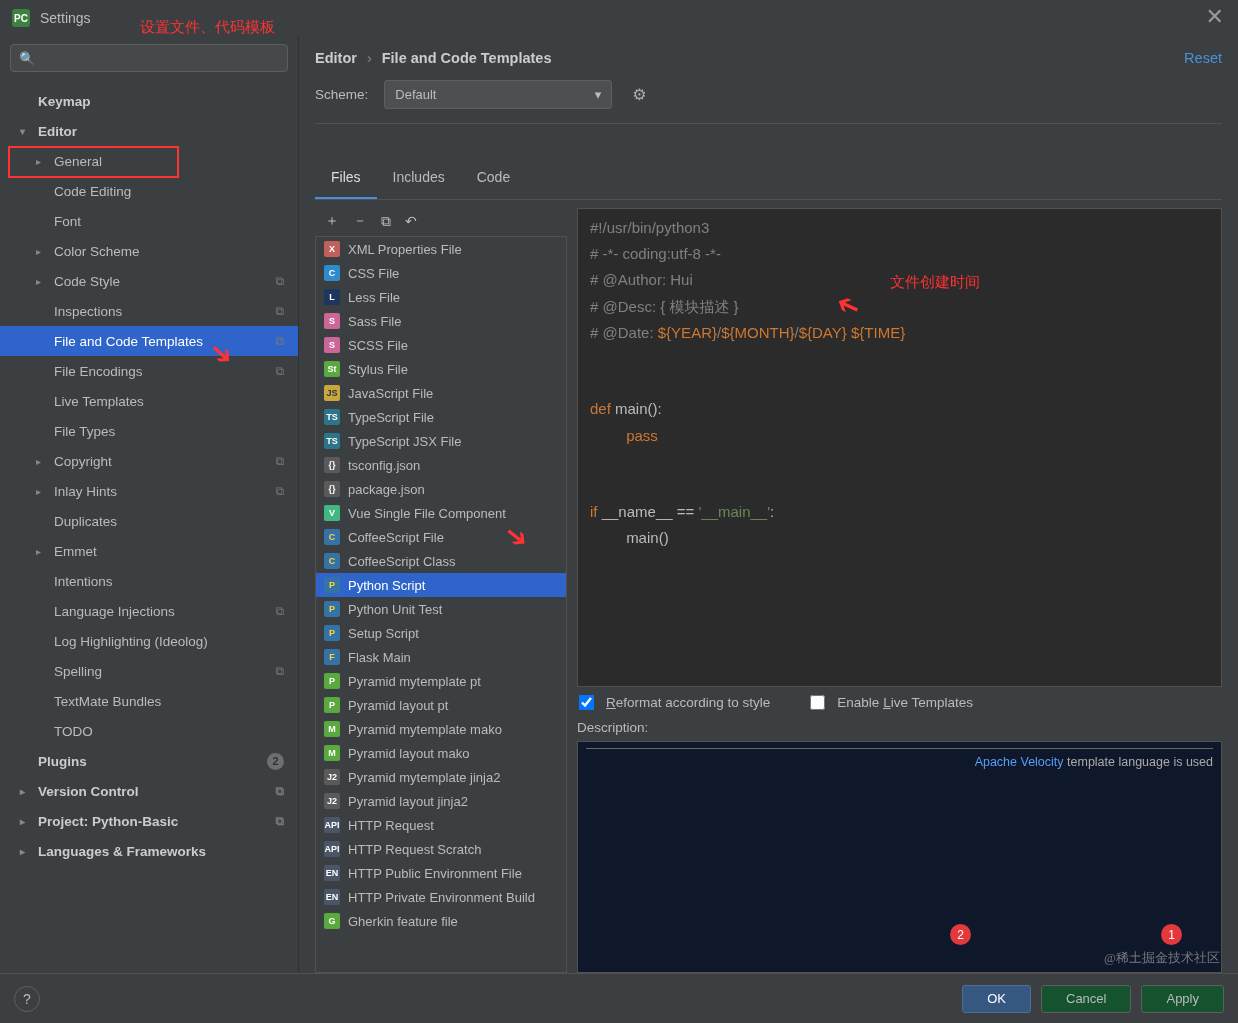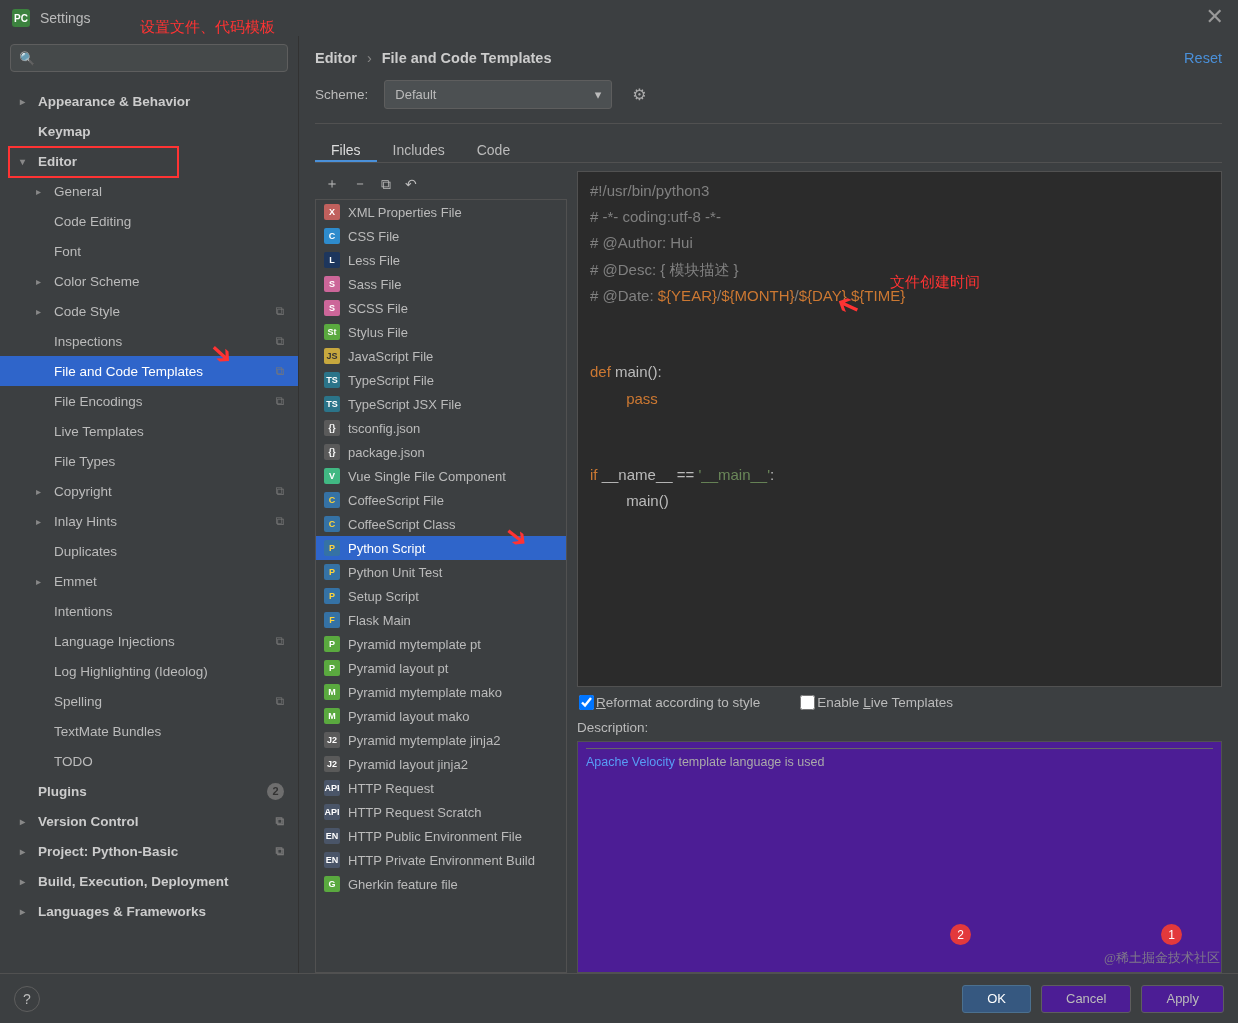--- a/index.html
+++ b/index.html
@@ -36,46 +36,46 @@
 .tree-item .count { position:absolute; right:14px; background:#6e6e6e; color:#333; width:17px; height:17px; border-radius:50%; display:flex; align-items:center; justify-content:center; font-size:11px; font-weight:bold;}
 .content { flex:1; display:flex; flex-direction:column; padding:14px 16px 0 16px; overflow:hidden; }
 .crumb { display:flex; align-items:center; font-size:14.5px; color:#ccc; margin-bottom:14px; }
 .crumb .sep { margin:0 10px; color:#888; }
 .crumb .reset { margin-left:auto; color:#4a90d9; cursor:pointer; }
 .scheme { display:flex; align-items:center; margin-bottom:10px; padding-bottom:14px; border-bottom:1px solid #515151; }
 .scheme label { font-size:13.5px; margin-right:16px; color:#bbb; }
 .scheme .sel { width:228px; height:29px; background:#4C5052; border:1px solid #5e5e5e; border-radius:3px; display:flex; align-items:center; padding:0 10px; color:#bbb; justify-content:space-between; cursor:pointer;gap:24px; }
 .scheme .gear { margin-left:20px; color:#aaa; font-size:16px; cursor:pointer; }
 .tabs { display:flex; border-bottom:1px solid #515151; margin-bottom:8px; }
-.tab { padding:8px 16px 2px; cursor:pointer; color:#bbb; font-size:14px; border-bottom:2px solid transparent; }
+.tab { padding:8px 16px 12px; cursor:pointer; color:#bbb; font-size:14px; border-bottom:2px solid transparent;margin-top:27px; }
 .tab.active { border-bottom:2px solid #4a90d9; color:#ddd; }
 .panel { display:flex; flex:1; min-height:0; gap:10px; }
 .tpl-list { width:252px; display:flex; flex-direction:column; min-height:0; }
 .tpl-tools { display:flex; gap:14px; padding:4px 10px 6px; align-items:center; }
 .tpl-tools span { color:#bbb; cursor:pointer; font-size:14px; }
 .tpl-scroll { flex:1; overflow:auto; border:1px solid #515151; }
 .tpl-item { display:flex; align-items:center; height:24px; padding-left:8px; cursor:pointer; font-size:13px; color:#bbb; }
 .tpl-item.sel { background:#2F65CA; color:#fff; }
 .tpl-item .fi { width:16px; height:16px; border-radius:2px; margin-right:8px; display:flex; align-items:center; justify-content:center; font-size:9px; font-weight:bold; flex:none; }
 .fi-xml{background:#c0605d;color:#fff;} .fi-css{background:#2e8bcc;color:#fff;} .fi-less{background:#1d365d;color:#fff;} .fi-sass{background:#cc6699;color:#fff;} .fi-scss{background:#cc6699;color:#fff;} .fi-styl{background:#5aa93f;color:#fff;} .fi-js{background:#c7a83e;color:#333;} .fi-ts{background:#2b7489;color:#fff;} .fi-json{background:#5a5a5a;color:#fff;} .fi-vue{background:#41b883;color:#fff;} .fi-py{background:#3572A5;color:#ffd43b;} .fi-http{background:#4a5568;color:#fff;} .fi-gh{background:#5aa93f;color:#fff;} .fi-sc{background:#5aa93f;color:#fff;} .fi-j2{background:#5a5a5a;color:#fff;}
 .right { flex:1; display:flex; flex-direction:column; min-height:0; }
 .editor { flex:1; background:#2B2B2B; border:1px solid #515151; font-family:"Consolas",monospace; font-size:15px; line-height:1.68; padding:6px 12px; overflow:auto; white-space:pre; color:#808080; }
 .editor .cmt{color:#808080;} .editor .kw{color:#CC7832;} .editor .str{color:#6A8759;} .editor .tpl{color:#CC7832;} .editor .dfn{color:#bbb;}
 .opts { display:flex; gap:40px; padding:8px 2px; align-items:center; font-size:13.5px; color:#bbb; }
-.opts label{ display:flex; align-items:center; gap:2px; cursor:pointer; }
+.opts label{ display:flex; align-items:center; gap:12px; cursor:pointer; }
 .opts input{ width:15px; height:15px; }
 .opts .u { text-decoration:underline; }
 .desc-label { font-size:13.5px; color:#bbb; margin:2px 0 6px; }
-.desc { height:232px; background:#4c1d95; border:1px solid #515151; padding:6px 8px; font-size:12.5px; color:#aaa; overflow:auto; }
+.desc { height:232px; background:#0f172a; border:1px solid #515151; padding:6px 8px; font-size:12.5px; color:#aaa; overflow:auto;text-align:right; }
 .desc hr { border:none; border-top:1px solid #666; margin-bottom:6px;}
 .desc a { color:#589df6; }
 .footer { position:absolute; left:0; right:0; bottom:0; height:50px; border-top:1px solid #515151; display:flex; align-items:center; padding:0 14px; background:#3C3F41; }
 .help { width:26px; height:26px; border:1px solid #5e5e5e; border-radius:50%; display:flex; align-items:center; justify-content:center; color:#bbb; cursor:pointer; font-size:14px; }
 .footer .btns { margin-left:auto; display:flex; gap:10px; }
-.btn { height:28px; padding:0 24px; border:1px solid #5e5e5e; background:#4c1d95; color:#bbb; border-radius:3px; cursor:pointer; font-size:13px; }
+.btn { height:28px; padding:0 24px; border:1px solid #5e5e5e; background:#14532d; color:#bbb; border-radius:3px; cursor:pointer; font-size:13px; }
 .btn.primary { background:#365880; border-color:#4b708f; color:#fff; }
 .scrollbar::-webkit-scrollbar{width:10px;} .scrollbar::-webkit-scrollbar-thumb{background:#5a5a5a;border-radius:5px;}
 .wm { position:absolute; right:18px; bottom:56px; color:#888; font-size:13px; font-family:"Microsoft YaHei"; opacity:.85; z-index:60;margin-left:17px;}
 </style>
 </head>
 <body>
 
 <div class="annot ann-hint1">设置文件、代码模板</div>
 <div class="ann-rect ann-editor"></div>
 <div class="ann-arrow arrow1">➔</div>
@@ -92,24 +92,20 @@
   <div class="close">✕</div>
 </div>
 
 <div class="main">
   <div class="sidebar">
     <div class="search">
       <span class="s-icon">🔍</span>
     </div>
     <div class="tree scrollbar" id="tree">
         <div class="tree-item bold">
-          <span class="chev col"></span>
-          <span>Appearance &amp; Behavior</span>
-        </div>
-        <div class="tree-item bold">
           <span class="chev"></span>
           <span>Keymap</span>
         </div>
         <div class="tree-item bold">
           <span class="chev exp"></span>
           <span>Editor</span>
         </div>
         <div class="tree-item lvl1">
           <span class="chev col"></span>
           <span>General</span>
@@ -205,24 +201,20 @@
         </div>
         <div class="tree-item bold">
           <span class="chev col"></span>
           <span>Version Control</span>
           <span class="copy">⧉</span>
         </div>
         <div class="tree-item bold">
           <span class="chev col"></span>
           <span>Project: Python-Basic</span>
           <span class="copy">⧉</span>
-        </div>
-        <div class="tree-item bold">
-          <span class="chev col"></span>
-          <span>Build, Execution, Deployment</span>
         </div>
         <div class="tree-item bold">
           <span class="chev col"></span>
           <span>Languages &amp; Frameworks</span>
         </div>
       </div>
   </div>
 
   <div class="content">
     <div class="crumb">

